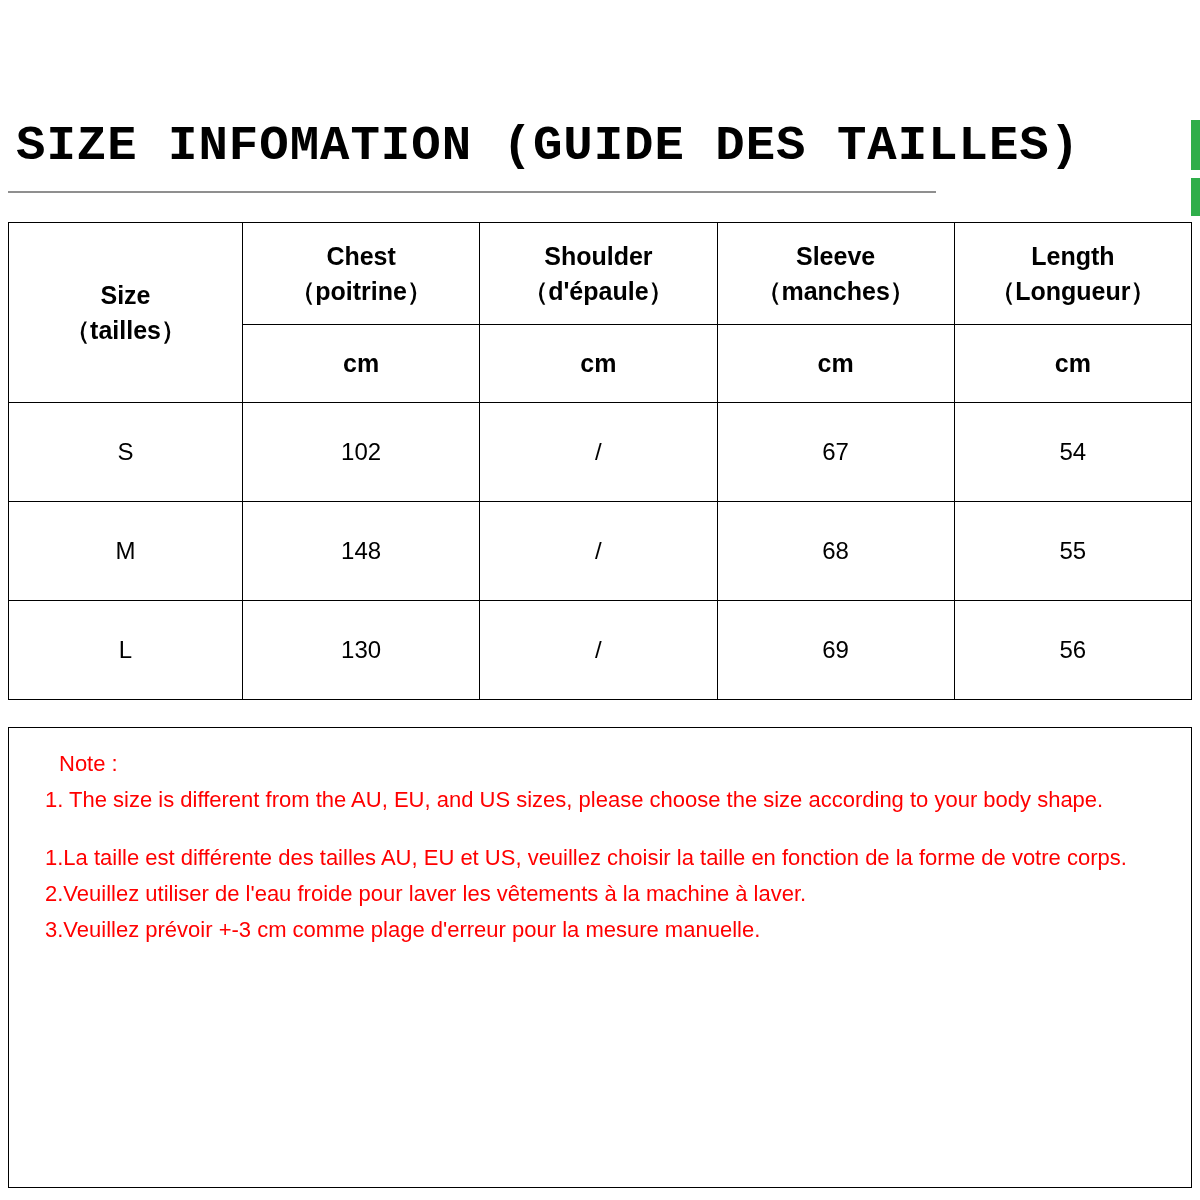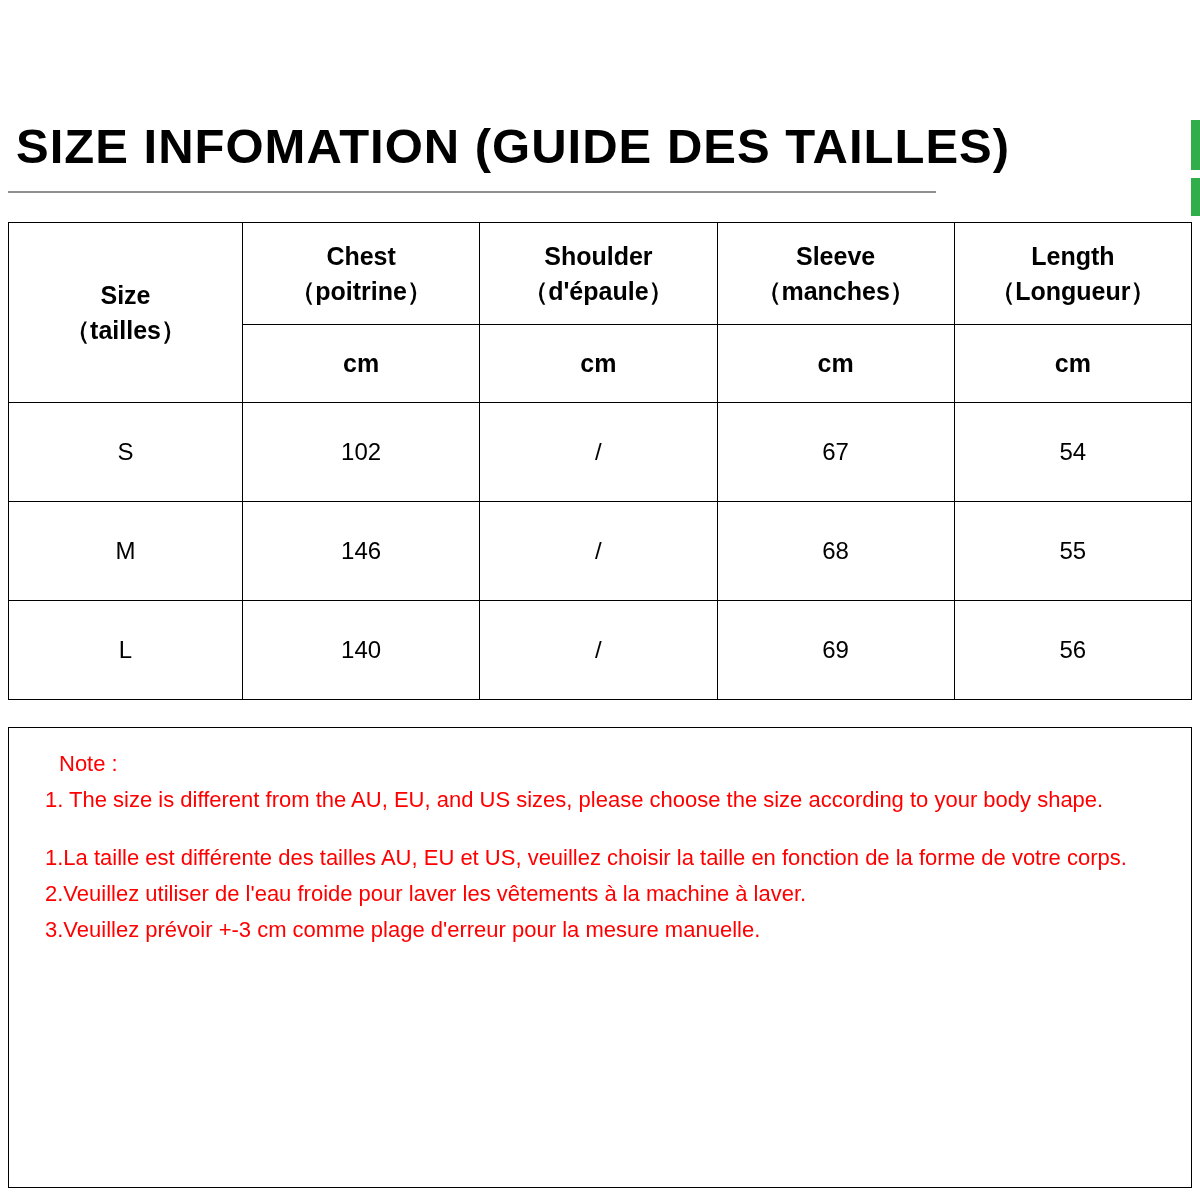--- a/index.html
+++ b/index.html
@@ -15,21 +15,21 @@
     overflow: hidden;
     font-family: "Liberation Sans", sans-serif;
     color: #000000;
   }
 
   
   .title {
     position: absolute;
     left: 16px;
     top: 118px;
-    font-family: Liberation Sans, sans-serif;
+    font-family: Liberation Mono, monospace;
     font-weight: 700;
     font-size: 49px;
     letter-spacing: 1px;
     white-space: nowrap;
     color: #000000;
   }
   .title-rule {
     position: absolute;
     left: 8px;
     top: 191px;
@@ -161,28 +161,28 @@
       </tr>
       <tr class="r-data">
         <td class="cell-value">S</td>
         <td class="cell-value">102</td>
         <td class="cell-value">/</td>
         <td class="cell-value">67</td>
         <td class="cell-value">54</td>
       </tr>
       <tr class="r-data">
         <td class="cell-value">M</td>
-        <td class="cell-value">146</td>
+        <td class="cell-value">148</td>
         <td class="cell-value">/</td>
         <td class="cell-value">68</td>
         <td class="cell-value">55</td>
       </tr>
       <tr class="r-data">
         <td class="cell-value">L</td>
-        <td class="cell-value">140</td>
+        <td class="cell-value">130</td>
         <td class="cell-value">/</td>
         <td class="cell-value">69</td>
         <td class="cell-value">56</td>
       </tr>
     </tbody>
   </table>
 
   <div class="note-box" style="color: rgb(255, 0, 0);">
     <div class="note-heading">Note :</div>
     <div class="note-english">

